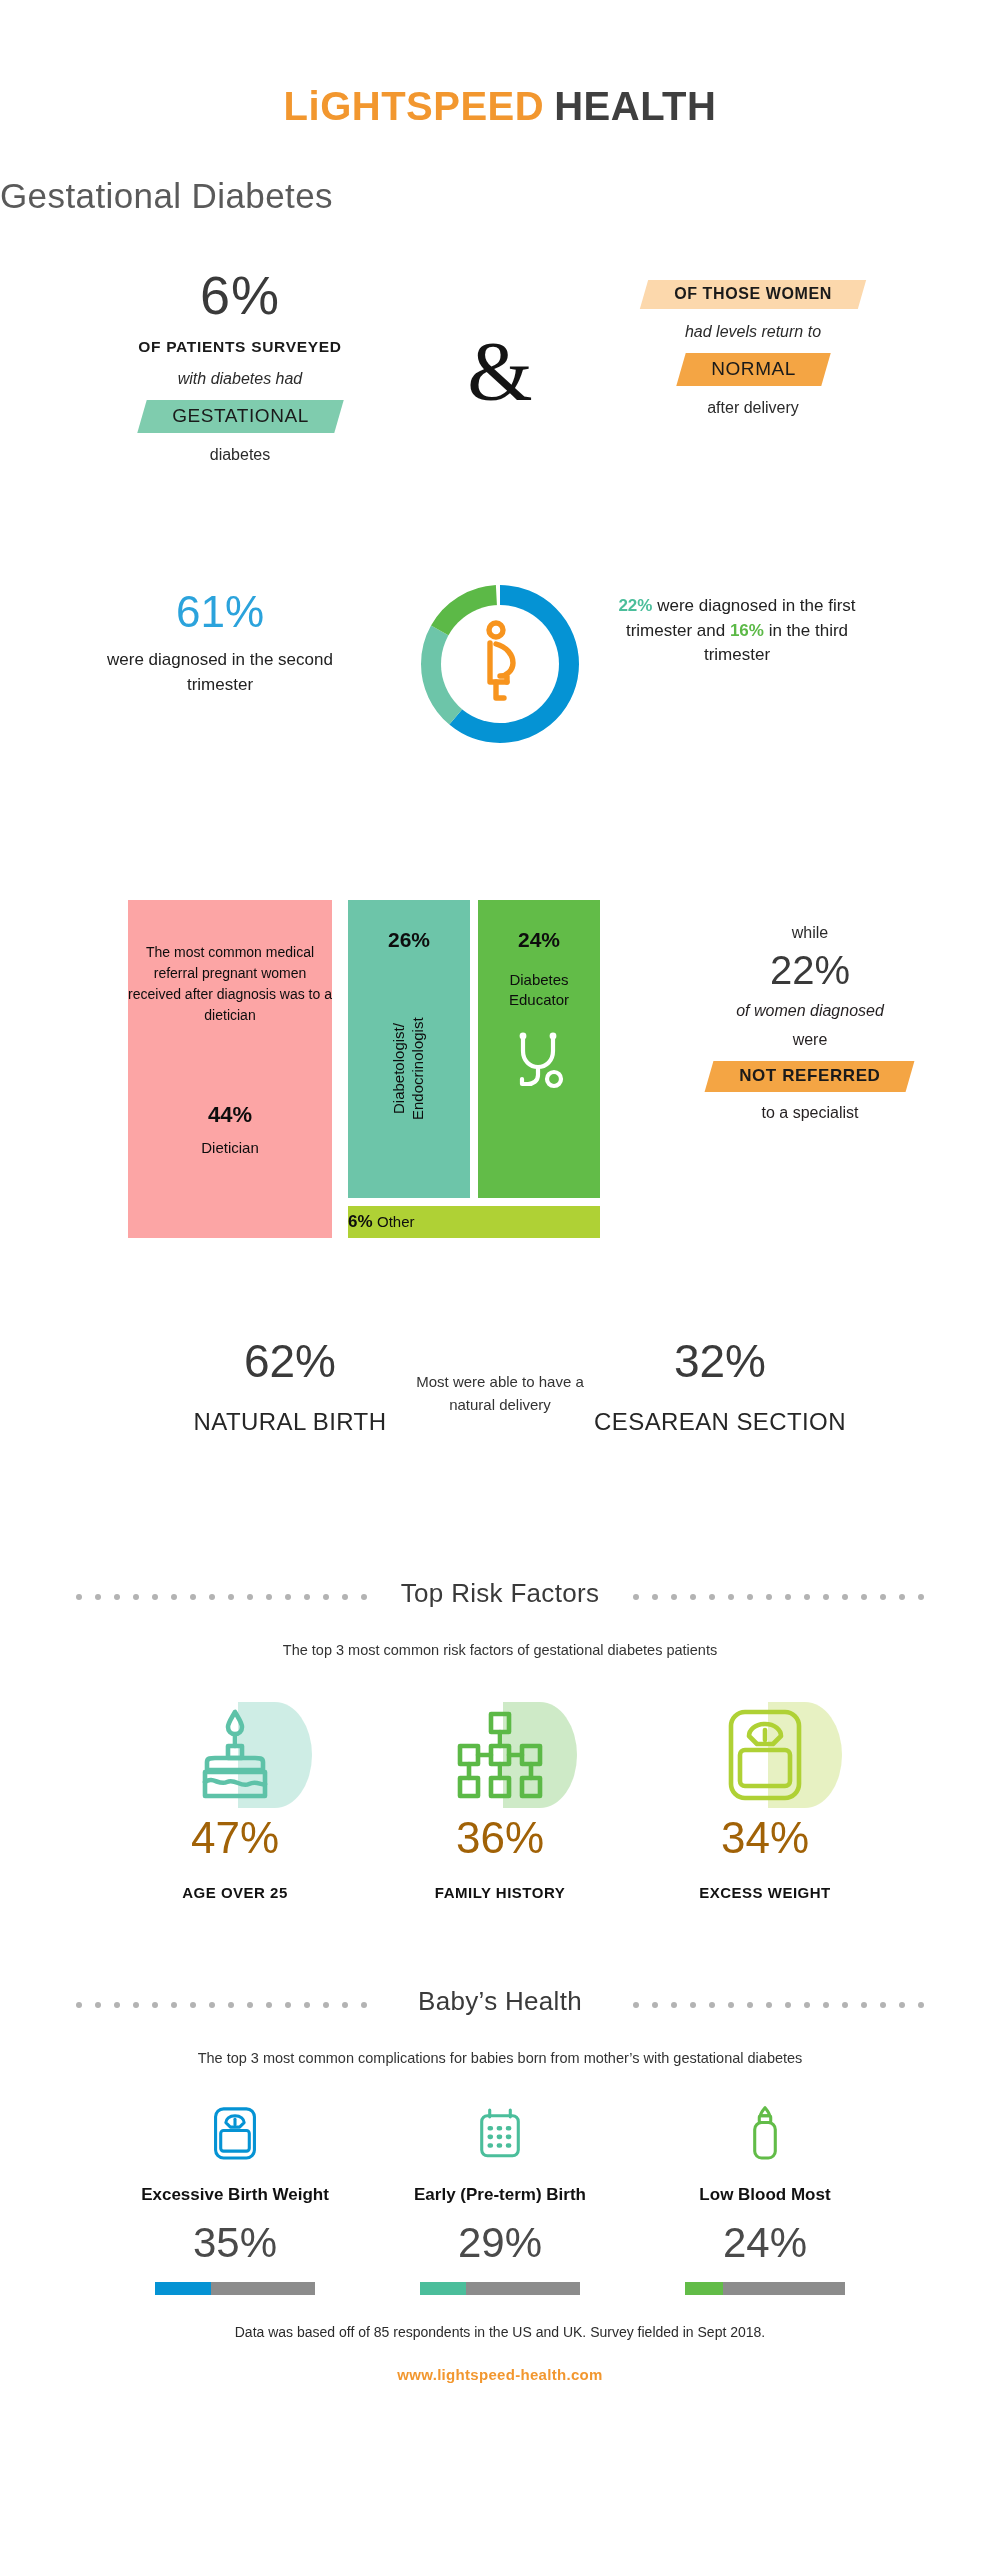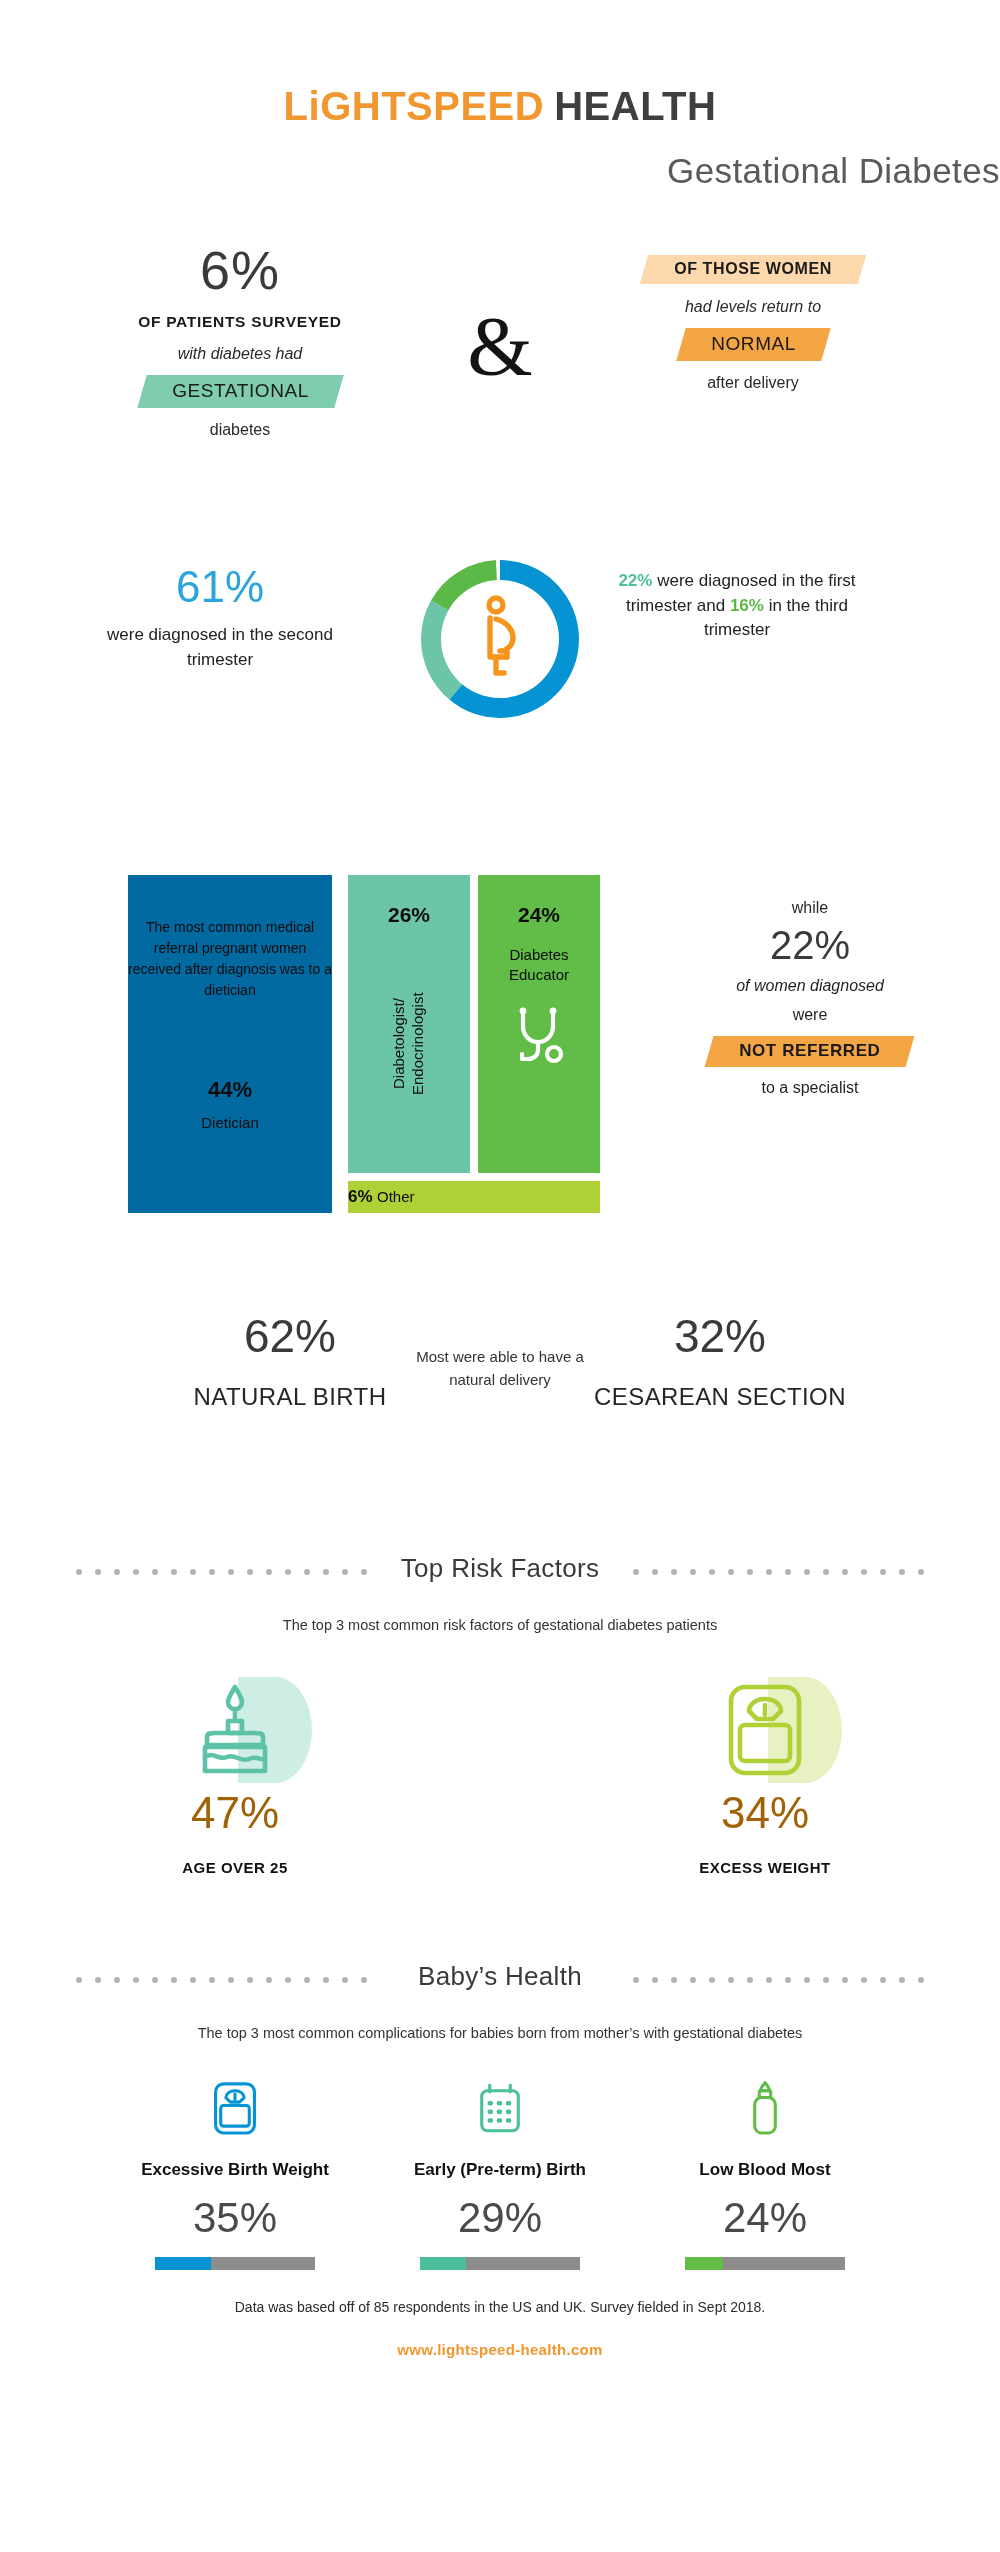--- a/index.html
+++ b/index.html
@@ -13,21 +13,21 @@
   }
   .page { width:1000px; height:2552px; position:relative; }
 
   
   .logo-wrap { padding-top:86px; text-align:center; }
   .logo { font-size:40px; font-weight:700; letter-spacing:.5px; line-height:1; }
   .logo .ls { color:#F2972F; }
   .logo .hl { color:#3f3f3f; margin-left:10px; }
 
   .subtitle {
-    text-align:right; margin-top:25px;
+    text-align:left; margin-top:50px;
     font-size:35px; font-weight:300; color:#5a5a5a; letter-spacing:.4px;
   }
 
   
   .sec1 { position:relative; margin-top:52px; height:250px; }
   .stat-col { position:absolute; top:0; width:330px; text-align:center; }
   .stat-col.left  { left:75px; }
   .stat-col.right { left:588px; }
   .bignum { font-size:54px; font-weight:200; color:#3a3a3a; line-height:1; letter-spacing:1px; }
   .caps   { font-size:15.5px; font-weight:700; letter-spacing:.7px; margin-top:16px; color:#1a1a1a; }
@@ -70,21 +70,21 @@
     position:absolute; left:612px; top:22px; width:250px; text-align:center;
     font-size:17px; font-weight:300; line-height:1.45; color:#222;
   }
   .donut-right b.t1 { color:#4BBE9B; font-weight:700; }
   .donut-right b.t3 { color:#5CB947; font-weight:700; }
 
   
   .sec3 { position:relative; margin-top:108px; height:360px; }
   .bar { position:absolute; }
   .bar-diet {
-    left:128px; top:0; width:204px; height:338px; background:#0369a1;
+    left:128px; top:0; width:204px; height:338px; background:#fca5a5;
     color:#0d0d0d; text-align:center; padding-top:42px;
   }
   .bar-diet .lead { font-size:14px; font-weight:300; line-height:1.5; }
   .bar-diet .pct  { font-size:22px; font-weight:700; margin-top:76px; }
   .bar-diet .lbl  { font-size:15px; font-weight:300; margin-top:11px; }
 
   .bar-endo {
     left:348px; top:0; width:122px; height:298px; background:#6DC5A9;
     text-align:center; padding-top:28px;
   }
@@ -358,20 +358,41 @@
             <path d="M20 56 C20 52 24 52 28 52 L68 52 C72 52 76 52 76 56 L76 64 L20 64 Z"></path>
             <path d="M18 66 L78 66 L78 90 L18 90 Z"></path>
             <path d="M18 76 C26 70 32 80 40 76 C48 72 54 82 62 78 C70 74 74 80 78 78"></path>
           </svg>
         </div>
       </div>
       <div class="pct">47%</div>
       <div class="lbl">AGE OVER 25</div>
     </div>
 
+    <div class="tile c1">
+      <div class="iconbox">
+        <div class="wedge" style="background:#5CB947"></div>
+        <div class="glyph">
+          <svg width="100" height="100" viewBox="0 0 100 100" fill="none" stroke="#5CB947" stroke-width="4.6" stroke-linecap="round" stroke-linejoin="round">
+            <rect x="41" y="8" width="18" height="18"></rect>
+            <path d="M50 26 L50 40"></path>
+            <rect x="41" y="40" width="18" height="18"></rect>
+            <rect x="10" y="40" width="18" height="18"></rect>
+            <rect x="72" y="40" width="18" height="18"></rect>
+            <path d="M28 49 L41 49 M59 49 L72 49"></path>
+            <path d="M19 58 L19 72 M50 58 L50 72 M81 58 L81 72"></path>
+            <rect x="10" y="72" width="18" height="18"></rect>
+            <rect x="41" y="72" width="18" height="18"></rect>
+            <rect x="72" y="72" width="18" height="18"></rect>
+          </svg>
+        </div>
+      </div>
+      <div class="pct">36%</div>
+      <div class="lbl">FAMILY HISTORY</div>
+    </div>
 
     <div class="tile c2">
       <div class="iconbox">
         <div class="wedge" style="background:#AFD135"></div>
         <div class="glyph">
           <svg width="84" height="100" viewBox="0 0 84 100" fill="none" stroke="#AFD135" stroke-width="4.6" stroke-linecap="round" stroke-linejoin="round">
             <rect x="8" y="6" width="68" height="86" rx="14"></rect>
             <path d="M42 18 C32 18 26 24 26 30 L34 38 L50 38 L58 30 C58 24 52 18 42 18 Z"></path>
             <path d="M42 24 L42 34"></path>
             <rect x="17" y="44" width="50" height="36" rx="5"></rect>

